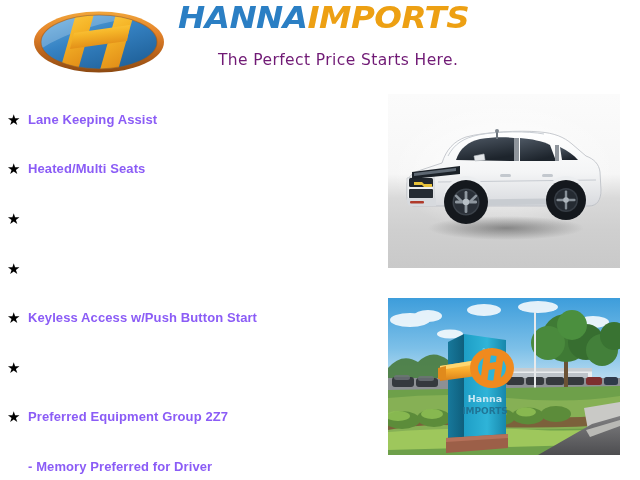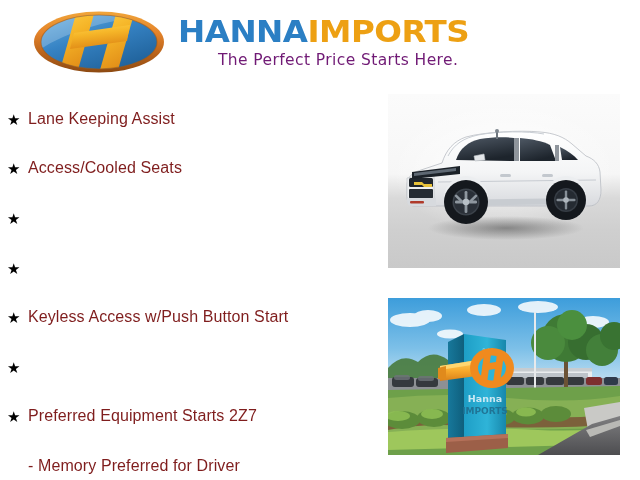--- a/index.html
+++ b/index.html
@@ -22,22 +22,23 @@
     width: 640px;
     height: 88px;
   }
   #logo-emblem {
     position: absolute;
     left: 32px; top: 11px;
     width: 134px; height: 62px;
   }
   #logo-wordmark {
     position: absolute;
-    left: 178px; top: 14px;
+    left: 178px; top: 0;
     width: 340px;
+    font-style: italic;
   }
   .wordmark-line {
     font-family: "DejaVu Sans", sans-serif;
     font-size: 31px;
     font-weight: bold;
     letter-spacing: -0.5px;
     line-height: 34px;
     white-space: nowrap;
     transform: scaleX(1.05);
     transform-origin: left center;
@@ -78,24 +79,25 @@
     transform: translateY(-50%);
     font-size: 15px;
     line-height: 1;
     color: #000000;
   }
   .feature-label {
     position: absolute;
     left: 28px;
     top: 50%;
     transform: translateY(-50%);
-    font-size: 16px;
-    color: #7f1d1d;
+    font-size: 13px;
+    color: #8b5cf6;
     white-space: nowrap;
     letter-spacing: 0.1px;
+    font-weight: bold;
   }
   .feature-row.sub .feature-label {
     left: 28px;
   }
 
   
   .photo {
     position: absolute;
     overflow: hidden;
     background: #ffffff;
@@ -192,38 +194,38 @@
   <div id="logo-tagline">The Perfect Price Starts Here.</div>
 </div>
 
 <div id="feature-list">
     <div class="feature-row">
       <span class="feature-star">★</span>
       <span class="feature-label">Lane Keeping Assist</span>
     </div>
     <div class="feature-row">
       <span class="feature-star">★</span>
-      <span class="feature-label">Access/Cooled Seats</span>
+      <span class="feature-label">Heated/Multi Seats</span>
     </div>
     <div class="feature-row">
       <span class="feature-star">★</span>
     </div>
     <div class="feature-row">
       <span class="feature-star">★</span>
     </div>
     <div class="feature-row">
       <span class="feature-star">★</span>
       <span class="feature-label">Keyless Access w/Push Button Start</span>
     </div>
     <div class="feature-row">
       <span class="feature-star">★</span>
     </div>
     <div class="feature-row">
       <span class="feature-star">★</span>
-      <span class="feature-label">Preferred Equipment Starts 2Z7</span>
+      <span class="feature-label">Preferred Equipment Group 2Z7</span>
     </div>
     <div class="feature-row sub">
       <span class="feature-label">- Memory Preferred for Driver</span>
     </div>
   </div>
 
 <div class="photo" id="vehicle-photo">
   <div class="studio-bg"></div>
   <div class="studio-vignette"></div>
   <svg class="fill" viewBox="0 0 232 174" xmlns="http://www.w3.org/2000/svg">

